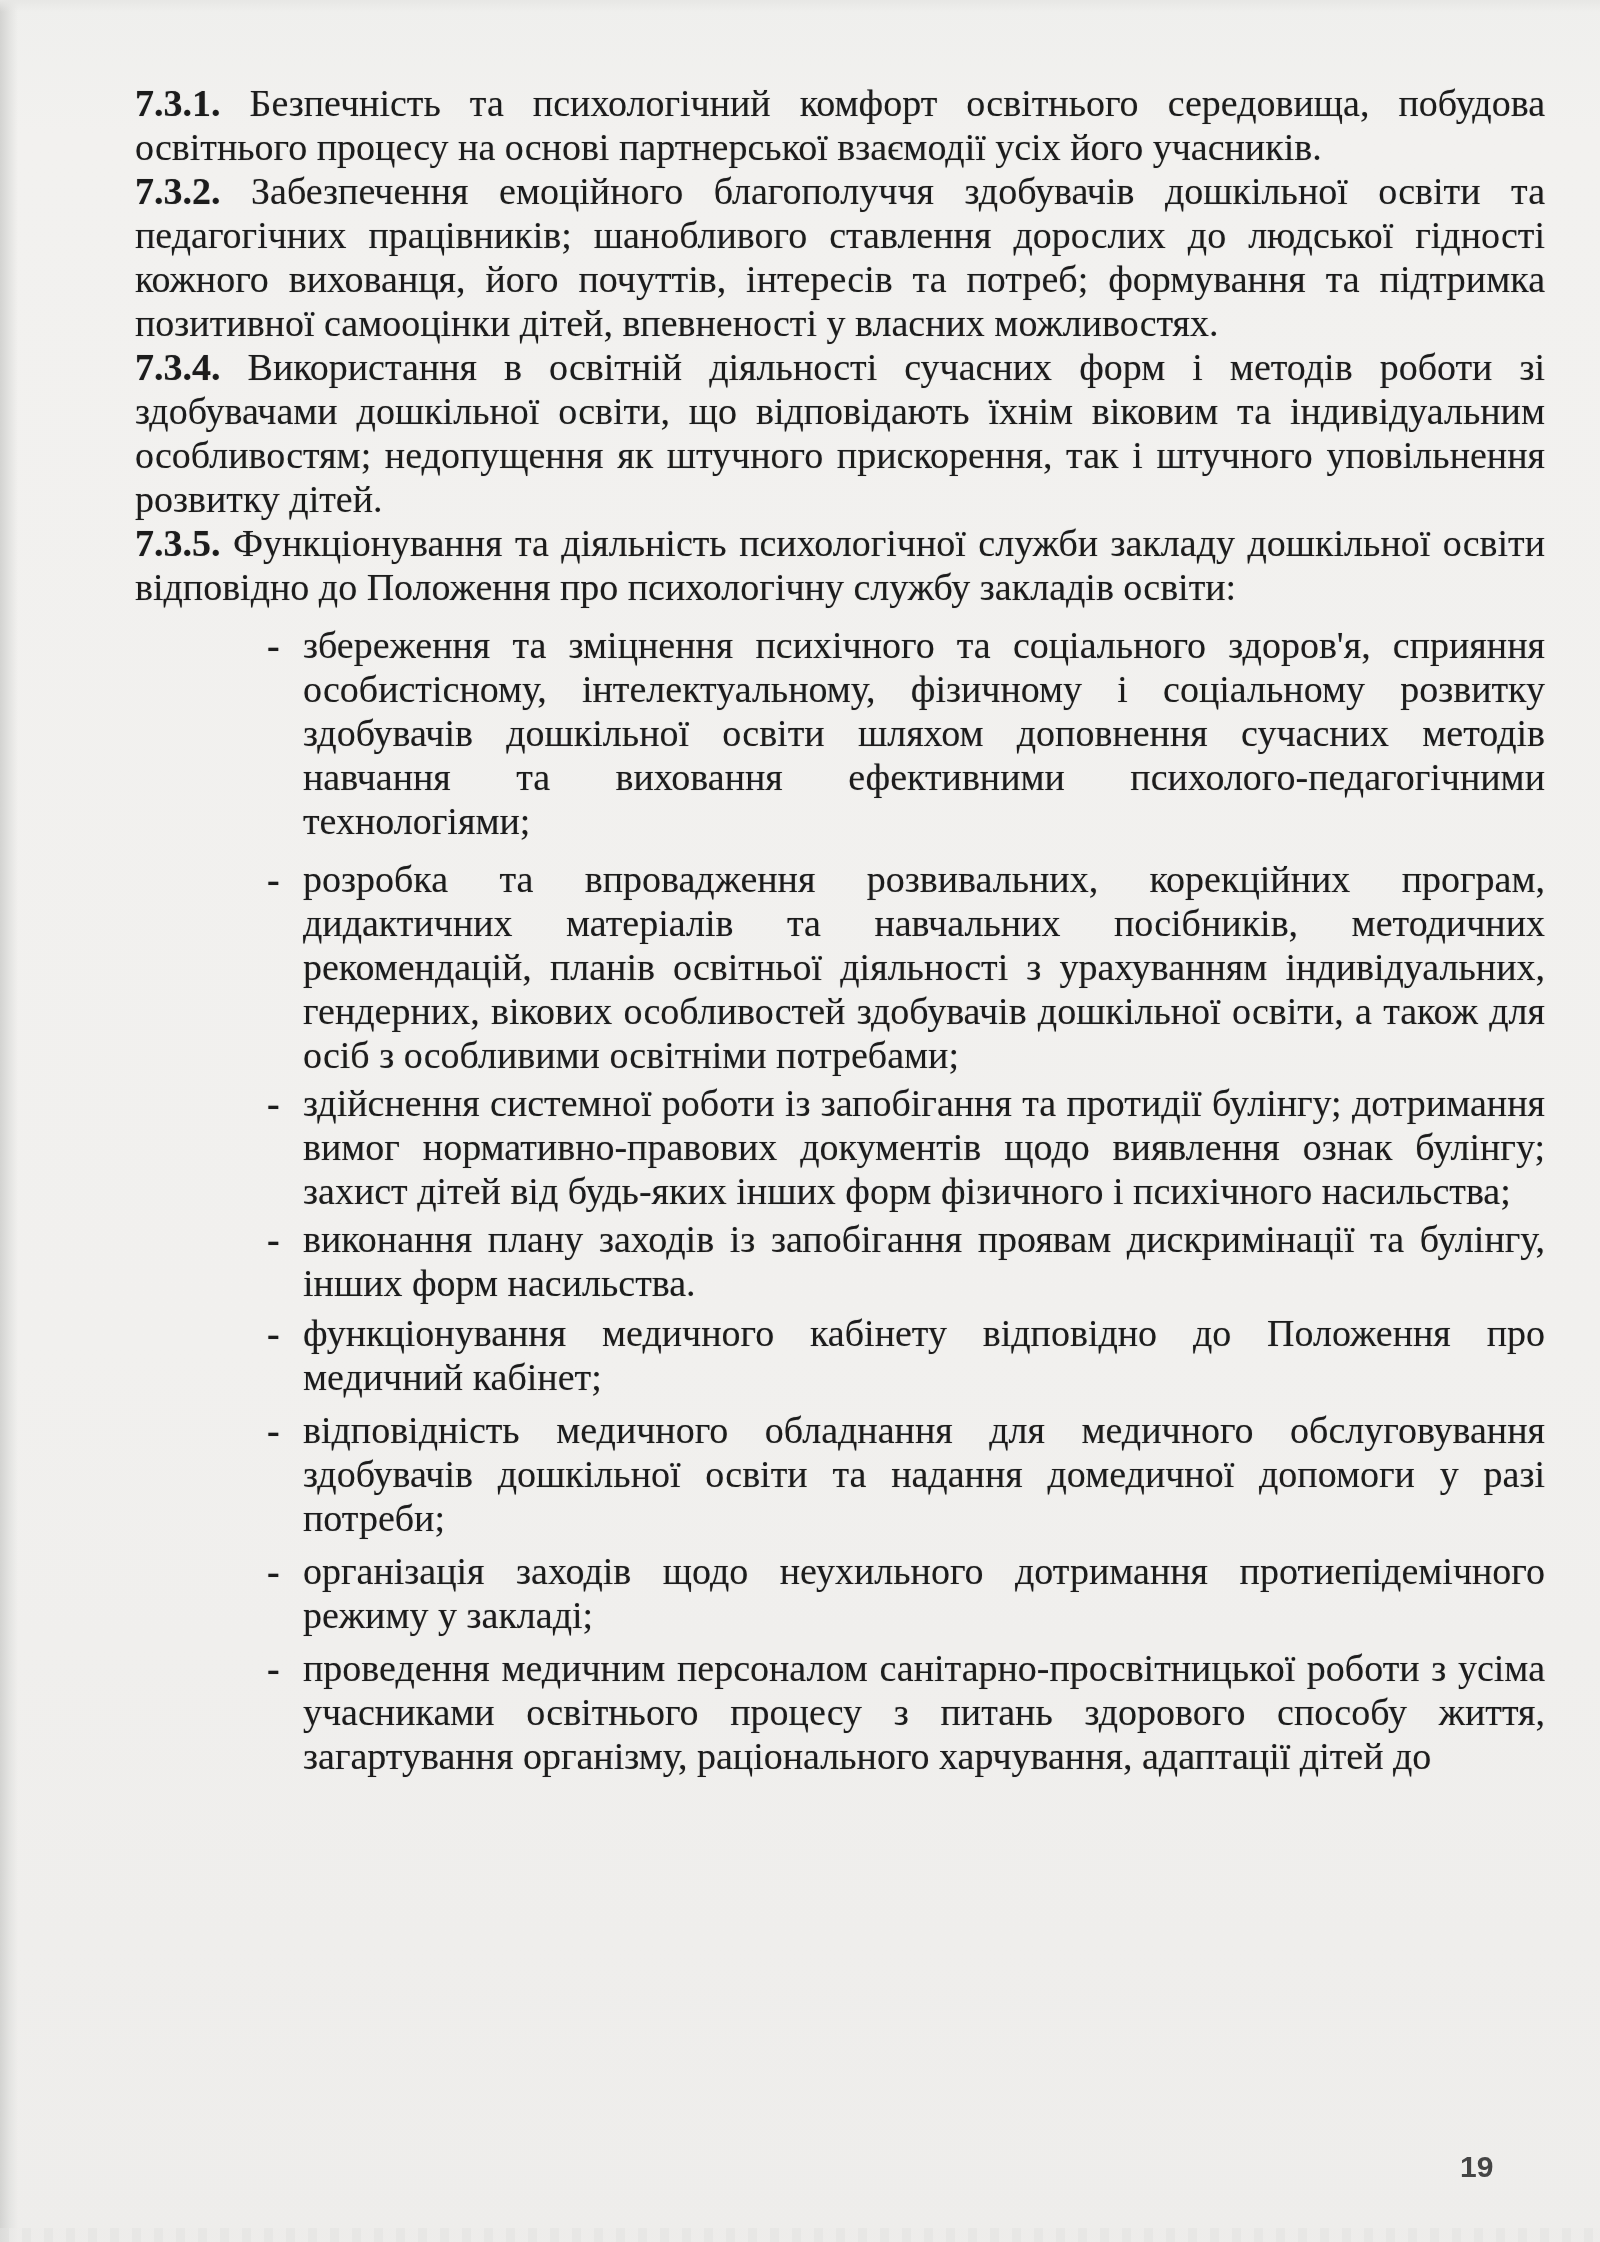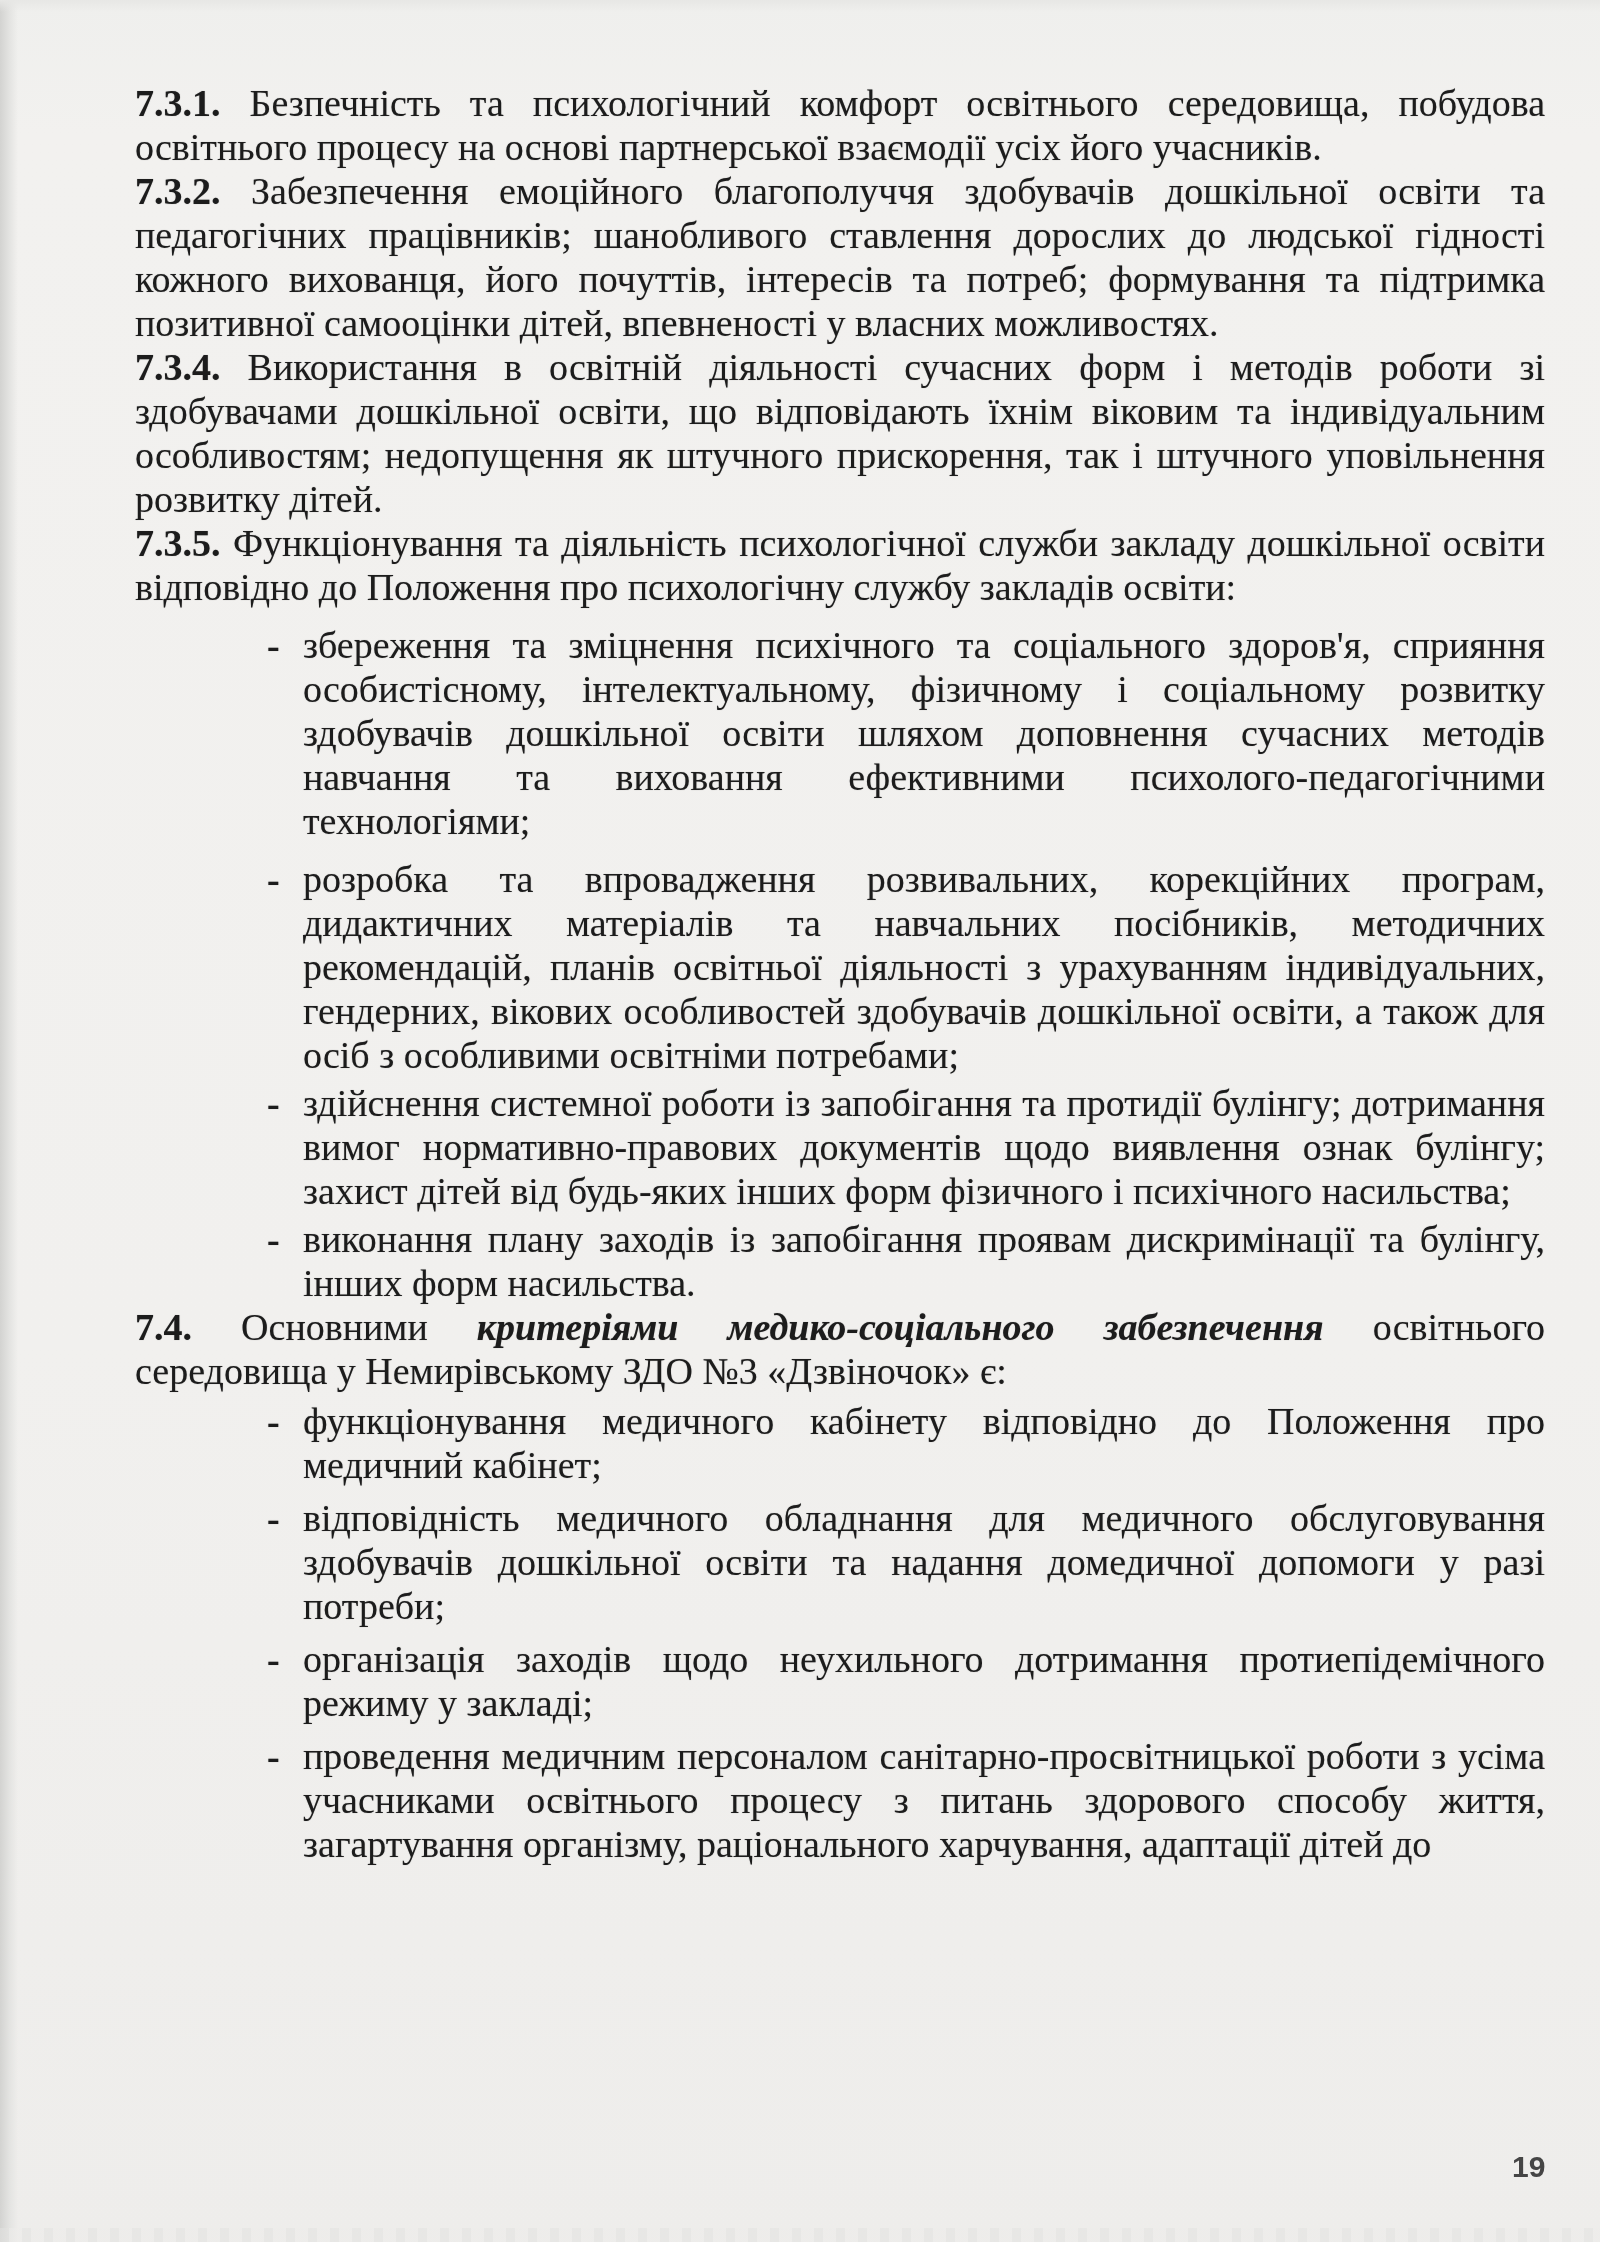--- a/index.html
+++ b/index.html
@@ -49,21 +49,21 @@
   }
   
   .gap-before-psych { margin-top: 14px; }
   .psych-2 { margin-top: 14px; }
   .psych-3 { margin-top: 4px; }
   .psych-4 { margin-top: 4px; }
   .gap-before-med { margin-top: 6px; }
   .med-2, .med-3, .med-4 { margin-top: 9px; }
   .page-number {
     position: absolute;
-    left: 1512px; top: 2150px;
+    left: 1460px; top: 2150px;
     font-family: "Liberation Sans", sans-serif;
     font-size: 30px; font-weight: 600;
     color: #454545;
   }
 </style>
 </head>
 <body>
 
 <div class="page">
   <div class="edge-left"></div>
@@ -93,21 +93,20 @@
       <div class="bitem psych-3">
         <span class="dash">-</span>
         <span>здійснення системної роботи із запобігання та протидії булінгу; дотримання вимог нормативно-правових документів щодо виявлення ознак булінгу; захист дітей від будь-яких інших форм фізичного і психічного насильства;</span>
       </div>
       <div class="bitem psych-4">
         <span class="dash">-</span>
         <span>виконання плану заходів із запобігання проявам дискримінації та булінгу, інших форм насильства.</span>
       </div>
     </div>
 
-    <p class="para"><b class="num">7.4.</b> <span>Основними</span> <span class="emph">критеріями медико-соціального забезпечення</span> <span>освітнього середовища у Немирівському ЗДО №3 «Дзвіночок» є:</span></p>
 
 
     <div class="blist gap-before-med">
       <div class="bitem med-1">
         <span class="dash">-</span>
         <span>функціонування медичного кабінету відповідно до Положення про медичний кабінет;</span>
       </div>
       <div class="bitem med-2">
         <span class="dash">-</span>
         <span>відповідність медичного обладнання для медичного обслуговування здобувачів дошкільної освіти та надання домедичної допомоги у разі потреби;</span>

